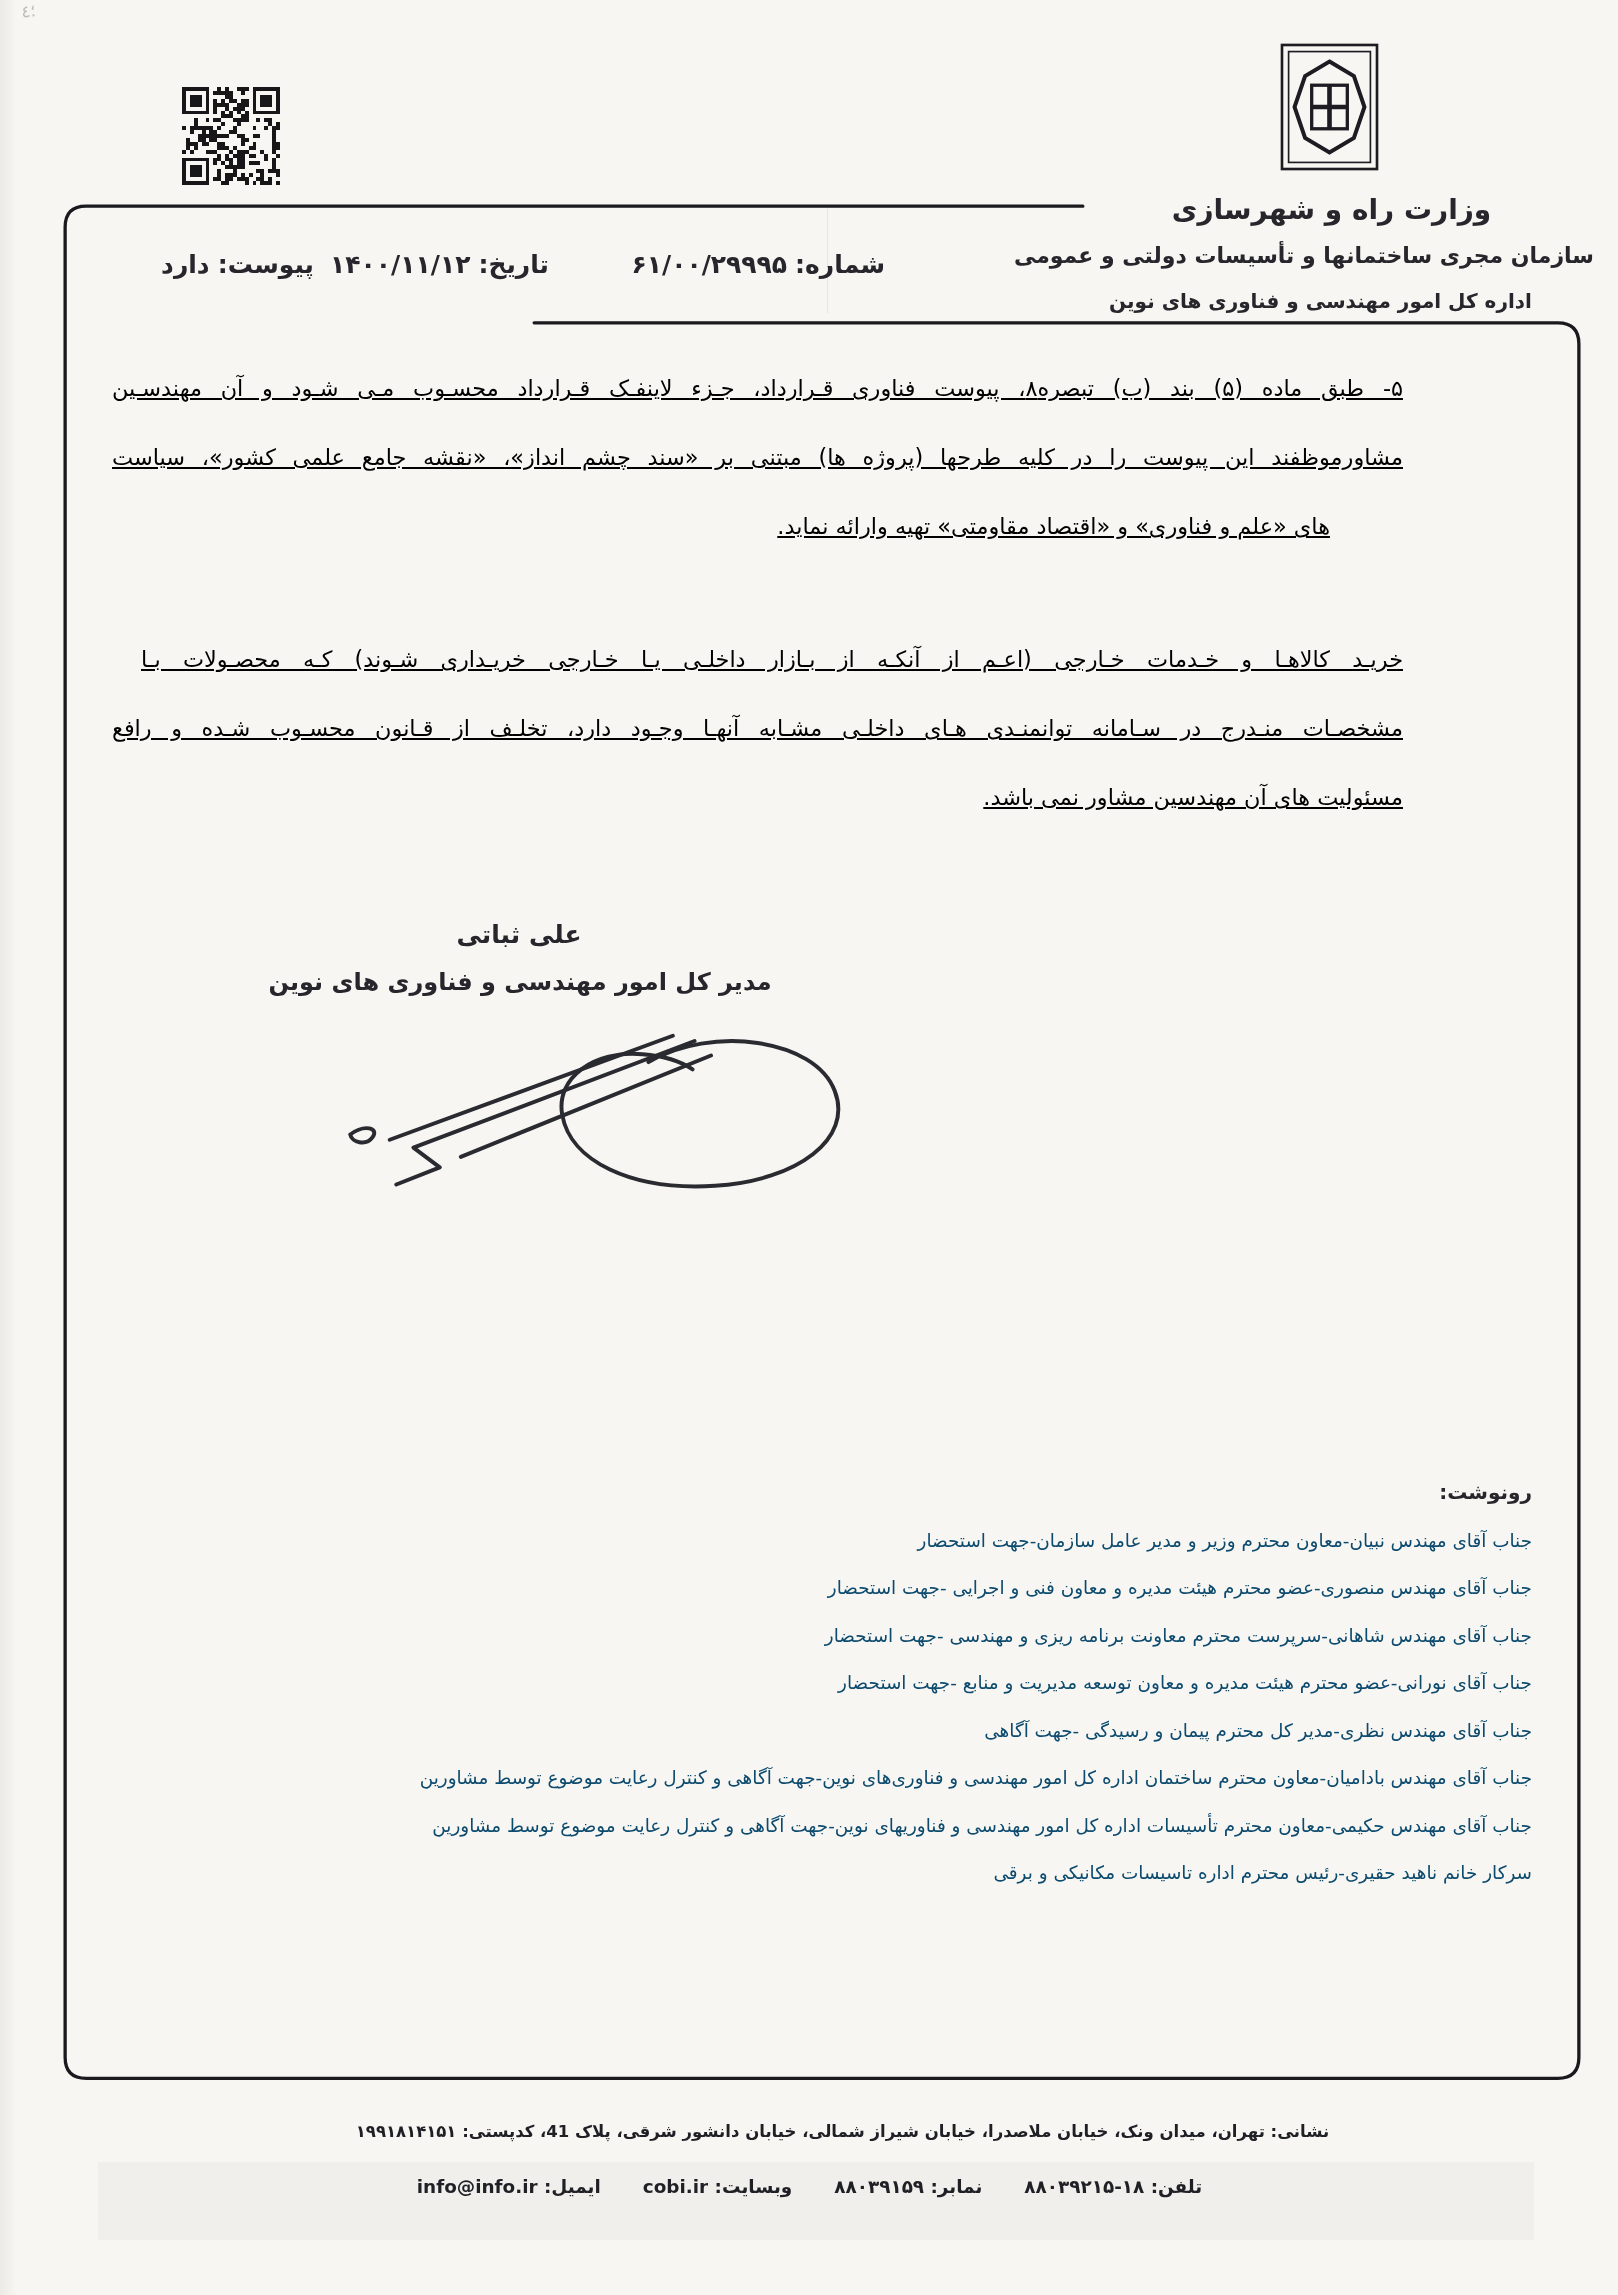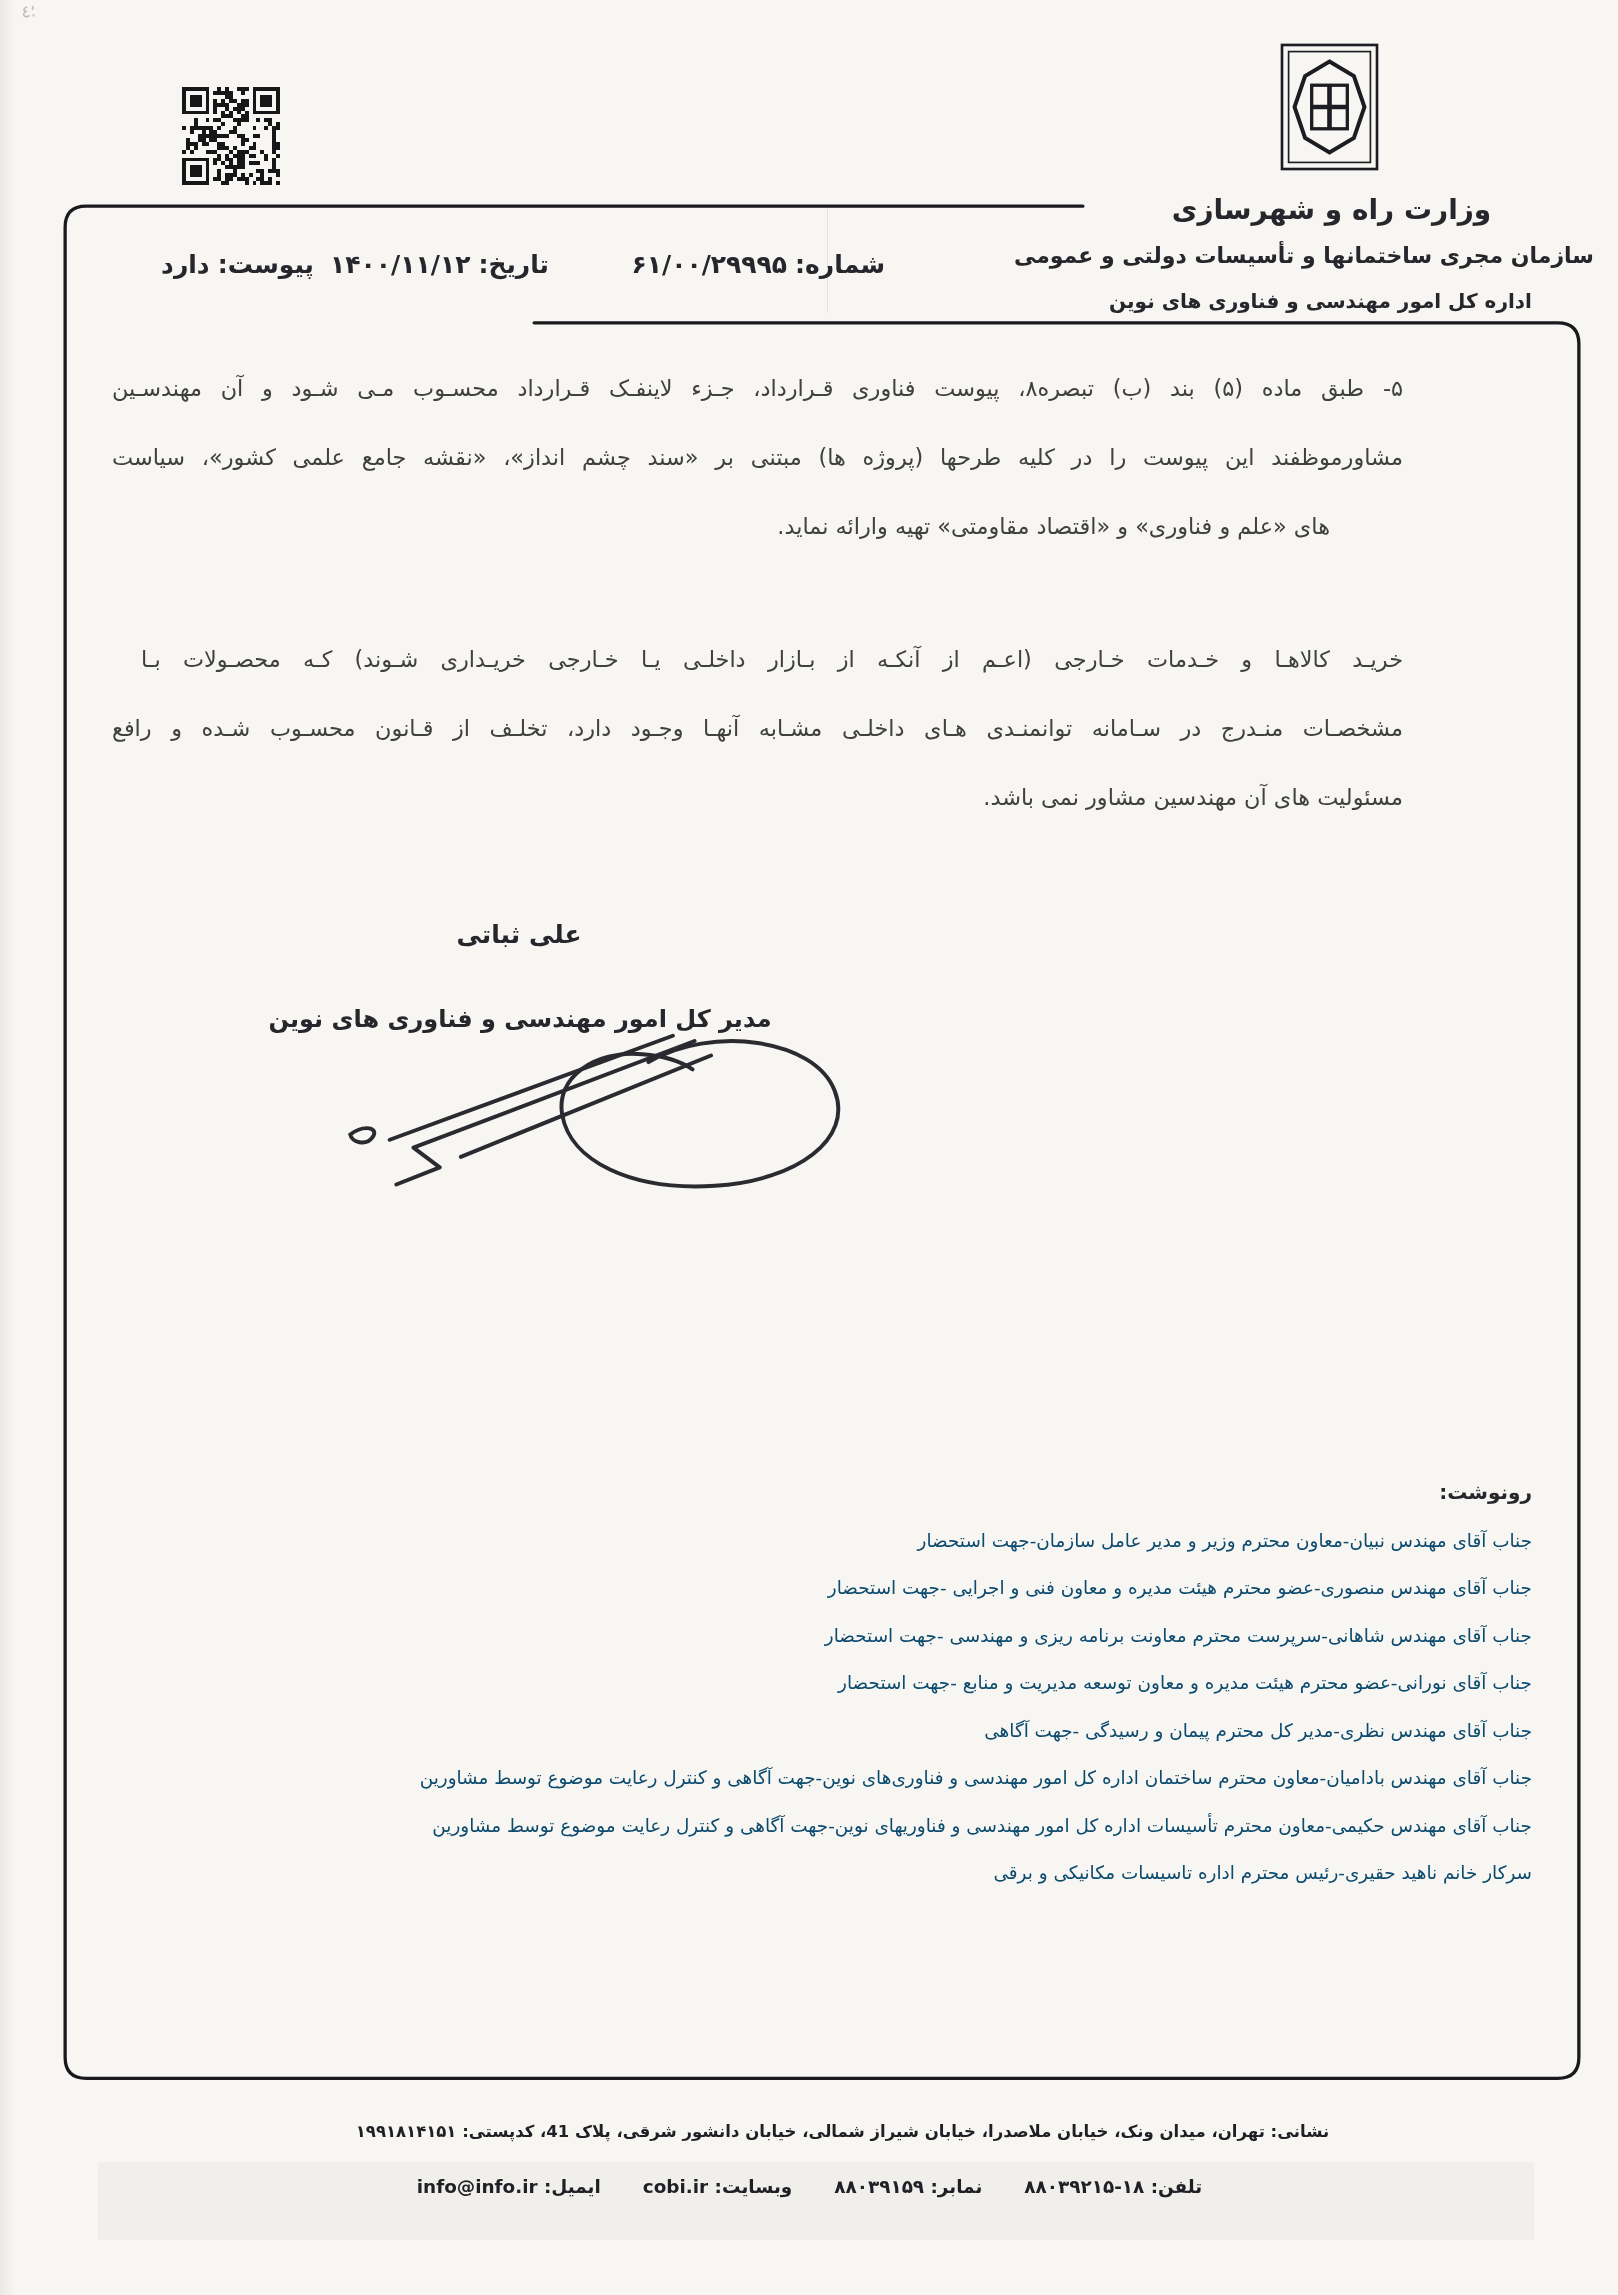--- a/index.html
+++ b/index.html
@@ -16,26 +16,26 @@
   .qr{left:183px;top:87px;width:98px;height:98px;}
   .logo{left:1281px;top:43px;width:99px;height:128px;}
   .ministry{top:193px;left:1148px;width:369px;text-align:center;
     font-size:28px;font-weight:bold;white-space:nowrap;letter-spacing:0;}
   .organization{top:243px;left:1048px;width:547px;text-align:center;
     font-size:22px;font-weight:bold;white-space:nowrap;}
   .department{top:289px;left:1094px;width:455px;text-align:center;
     font-size:20px;font-weight:bold;white-space:nowrap;}
   .meta{top:250px;font-size:25px;font-weight:bold;white-space:nowrap;}
   .meta .lbl{margin-left:8px;}
-  .bl{font-size:22.4px;line-height:1.35;white-space:nowrap;color:#404040;}
+  .bl{font-size:22.4px;line-height:1.35;white-space:nowrap;color:#000000;text-decoration:underline;}
   .jl{text-align:justify;text-align-last:justify;}
   .rl{text-align:right;}
   .sig-name{top:920px;left:408px;width:224px;text-align:center;
     font-size:25px;font-weight:bold;white-space:nowrap;}
-  .sig-title{top:1005px;left:264px;width:514px;text-align:center;
+  .sig-title{top:968px;left:264px;width:514px;text-align:center;
     font-size:24px;font-weight:bold;white-space:nowrap;}
   .cc-label{top:1480px;right:86px;font-size:20px;font-weight:bold;}
   .cc-item{right:86px;font-size:18.4px;white-space:nowrap;color:#0c4a6e;}
   .foot-band{top:2162px;left:99px;width:1436px;height:78px;
     background:#eceae6;opacity:.55;}
   .address{top:2122px;left:224px;width:1239px;text-align:center;
     font-size:16.5px;font-weight:bold;white-space:nowrap;color:#1f1f26;}
   .contacts{top:2176px;left:198px;width:1225px;display:flex;
     justify-content:center;gap:42px;font-size:18.4px;font-weight:bold;
     white-space:nowrap;color:#1f1f26;}

